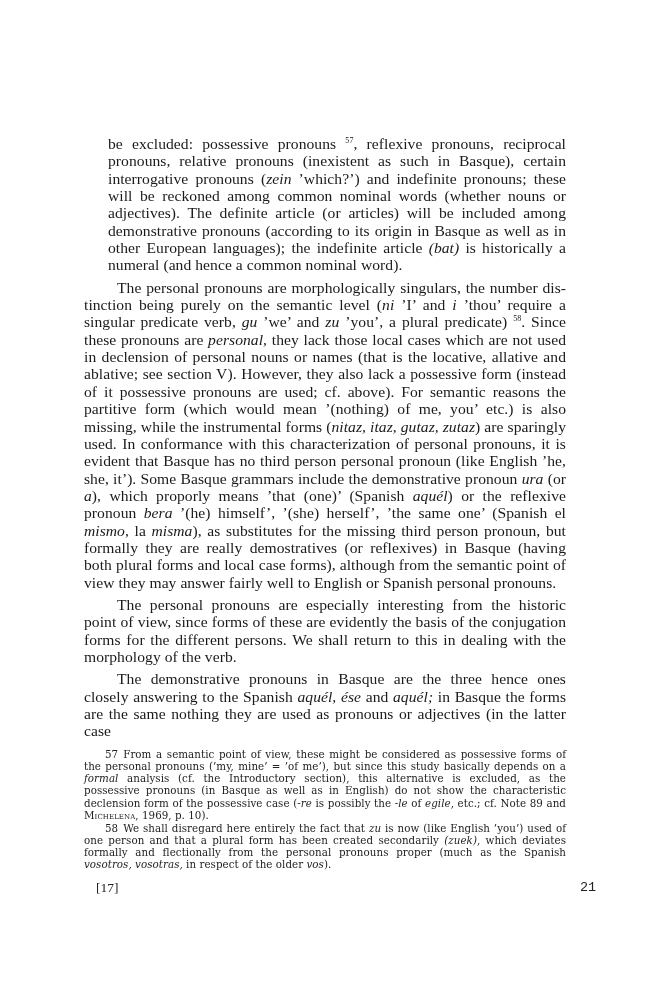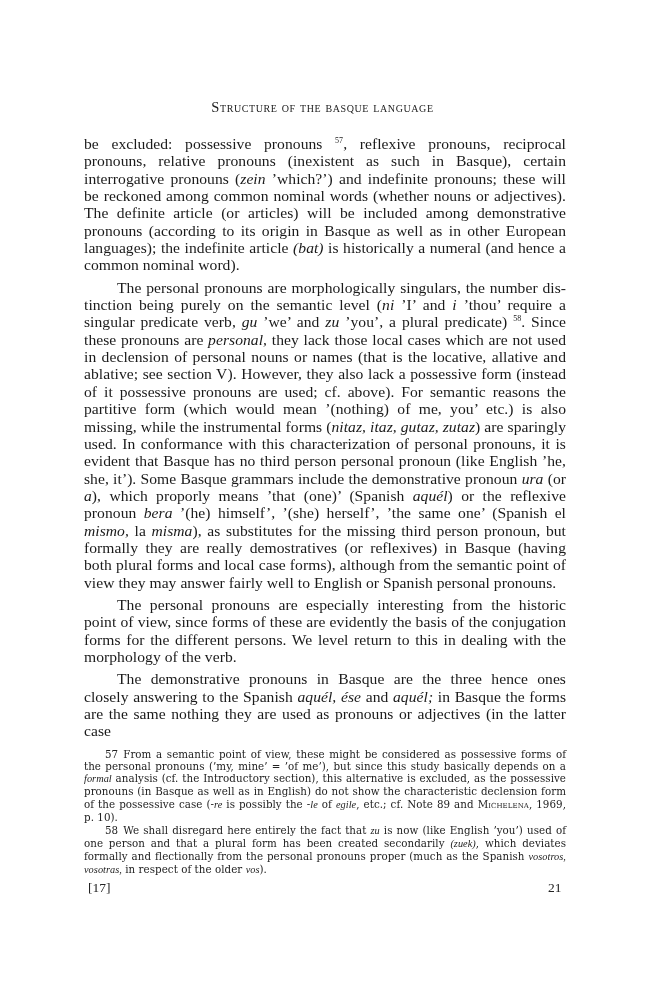--- a/index.html
+++ b/index.html
@@ -10,50 +10,49 @@
     font-family: "Liberation Serif", "DejaVu Serif", serif;
     font-size: 14.5px; font-variant: small-caps; letter-spacing: 0.6px; color: #222;
   }
   .body-text {
     position: absolute; top: 135px; left: 84px; width: 482px;
     font-family: "Liberation Serif", "DejaVu Serif", serif;
     font-size: 15.6px; line-height: 17.35px; text-align: justify; hyphens: manual;
     letter-spacing: 0.05px;
   }
   .body-text p { margin: 0 0 5px 0; text-indent: 33px; }
-  .body-text p.first { text-indent: 0; }
+  .body-text p.first { text-indent: 0; margin-left: 24px; }
   .body-text i { font-style: italic; }
   .body-text sup { font-size: 8px; vertical-align: 6px; line-height: 0; }
   .notes {
     position: absolute; top: 748px; left: 84px; width: 482px;
     font-family: "DejaVu Serif", "Liberation Serif", serif;
     font-size: 10.3px; line-height: 12.15px; text-align: justify; color: #222;
     letter-spacing: 0.05px;
   }
   .notes p { margin: 0 0 1px 0; text-indent: 21px; }
   .notes .num { margin-right: 5px; }
-  .notes i { font-style: italic; font-family: Liberation Serif, serif; }
+  .notes i { font-style: italic; }
   .notes .sc { font-variant: small-caps; margin-top: 32px; }
   .folio {
     position: absolute; top: 880px; font-family: "Liberation Serif", "DejaVu Serif", serif;
     font-size: 13.5px; color: #222;
   }
-  .folio.left { left: 88px; }
-  .folio.right { left: 548px; }
+  .folio.left { left: 96px; }
+  .folio.right { left: 580px; font-family: Liberation Mono, monospace; }
 </style>
 </head>
 <body>
 
 <div class="page">
-  <div class="running-head">Structure of the basque language</div>
 
   <div class="body-text">
     <p class="first"><span>be excluded: possessive pronouns </span><sup>57</sup><span>, reflexive pronouns, reciprocal pronouns, relative pronouns (inexistent as such in Basque), certain interrogative pro­nouns (</span><i>zein</i><span> ’which?’) and indefinite pronouns; these will be reckoned among common nominal words (whether nouns or adjectives). The defi­nite article (or articles) will be included among demonstrative pronouns (according to its origin in Basque as well as in other European languages); the indefinite article </span><i>(bat)</i><span> is historically a numeral (and hence a common nominal word).</span></p>
     <p><span>The personal pronouns are morphologically singulars, the number dis­tinction being purely on the semantic level (</span><i>ni</i><span> ’I’ and </span><i>i</i><span> ’thou’ require a singular predicate verb, </span><i>gu</i><span> ’we’ and </span><i>zu</i><span> ’you’, a plural predicate) </span><sup>58</sup><span>. Since these pronouns are </span><i>personal,</i><span> they lack those local cases which are not used in declension of personal nouns or names (that is the locative, allative and ablative; see section V). However, they also lack a possessive form (instead of it possessive pronouns are used; cf. above). For semantic reasons the partitive form (which would mean ’(nothing) of me, you’ etc.) is also missing, while the instrumental forms (</span><i>nitaz, itaz, gutaz, zutaz</i><span>) are sparingly used. In conformance with this characterization of personal pronouns, it is evident that Basque has no third person personal pronoun (like English ’he, she, it’). Some Basque grammars include the demonstrative pronoun </span><i>ura</i><span> (or </span><i>a</i><span>), which proporly means ’that (one)’ (Spanish </span><i>aquél</i><span>) or the reflexive pronoun </span><i>bera</i><span> ’(he) himself’, ’(she) herself’, ’the same one’ (Spanish el </span><i>mismo,</i><span> la </span><i>misma</i><span>), as substitutes for the missing third person pronoun, but formally they are really demostratives (or reflexives) in Basque (having both plural forms and local case forms), although from the semantic point of view they may answer fairly well to English or Spanish personal pronouns.</span></p>
-    <p><span>The personal pronouns are especially interesting from the historic point of view, since forms of these are evidently the basis of the conjugation forms for the different persons. We level return to this in dealing with the morphology of the verb.</span></p>
+    <p><span>The personal pronouns are especially interesting from the historic point of view, since forms of these are evidently the basis of the conjugation forms for the different persons. We shall return to this in dealing with the morphology of the verb.</span></p>
     <p><span>The demonstrative pronouns in Basque are the three hence ones closely answering to the Spanish </span><i>aquél, ése</i><span> and </span><i>aquél;</i><span> in Basque the forms are the same nothing they are used as pronouns or adjectives (in the latter case</span></p>
   </div>
 
   <div class="notes">
     <p><span class="num">57</span><span>From a semantic point of view, these might be considered as possessive forms of the personal pronouns (’my, mine’ = ’of me’), but since this study basically depends on a </span><i>formal</i><span> analysis (cf. the Introductory section), this alternative is excluded, as the possessive pronouns (in Basque as well as in English) do not show the characteristic declension form of the possessive case (-</span><i>re</i><span> is possibly the -</span><i>le</i><span> of </span><i>egile</i><span>, etc.; cf. Note 89 and </span><span class="sc">Michelena</span><span>, 1969, p. 10).</span></p>
     <p><span class="num">58</span><span>We shall disregard here entirely the fact that </span><i>zu</i><span> is now (like English ’you’) used of one person and that a plural form has been created secondarily </span><i>(zuek)</i><span>, which deviates formally and flectionally from the personal pronouns proper (much as the Spanish </span><i>vosotros, vosotras,</i><span> in respect of the older </span><i>vos</i><span>).</span></p>
   </div>
 
   <div class="folio left">[17]</div>
   <div class="folio right">21</div>

